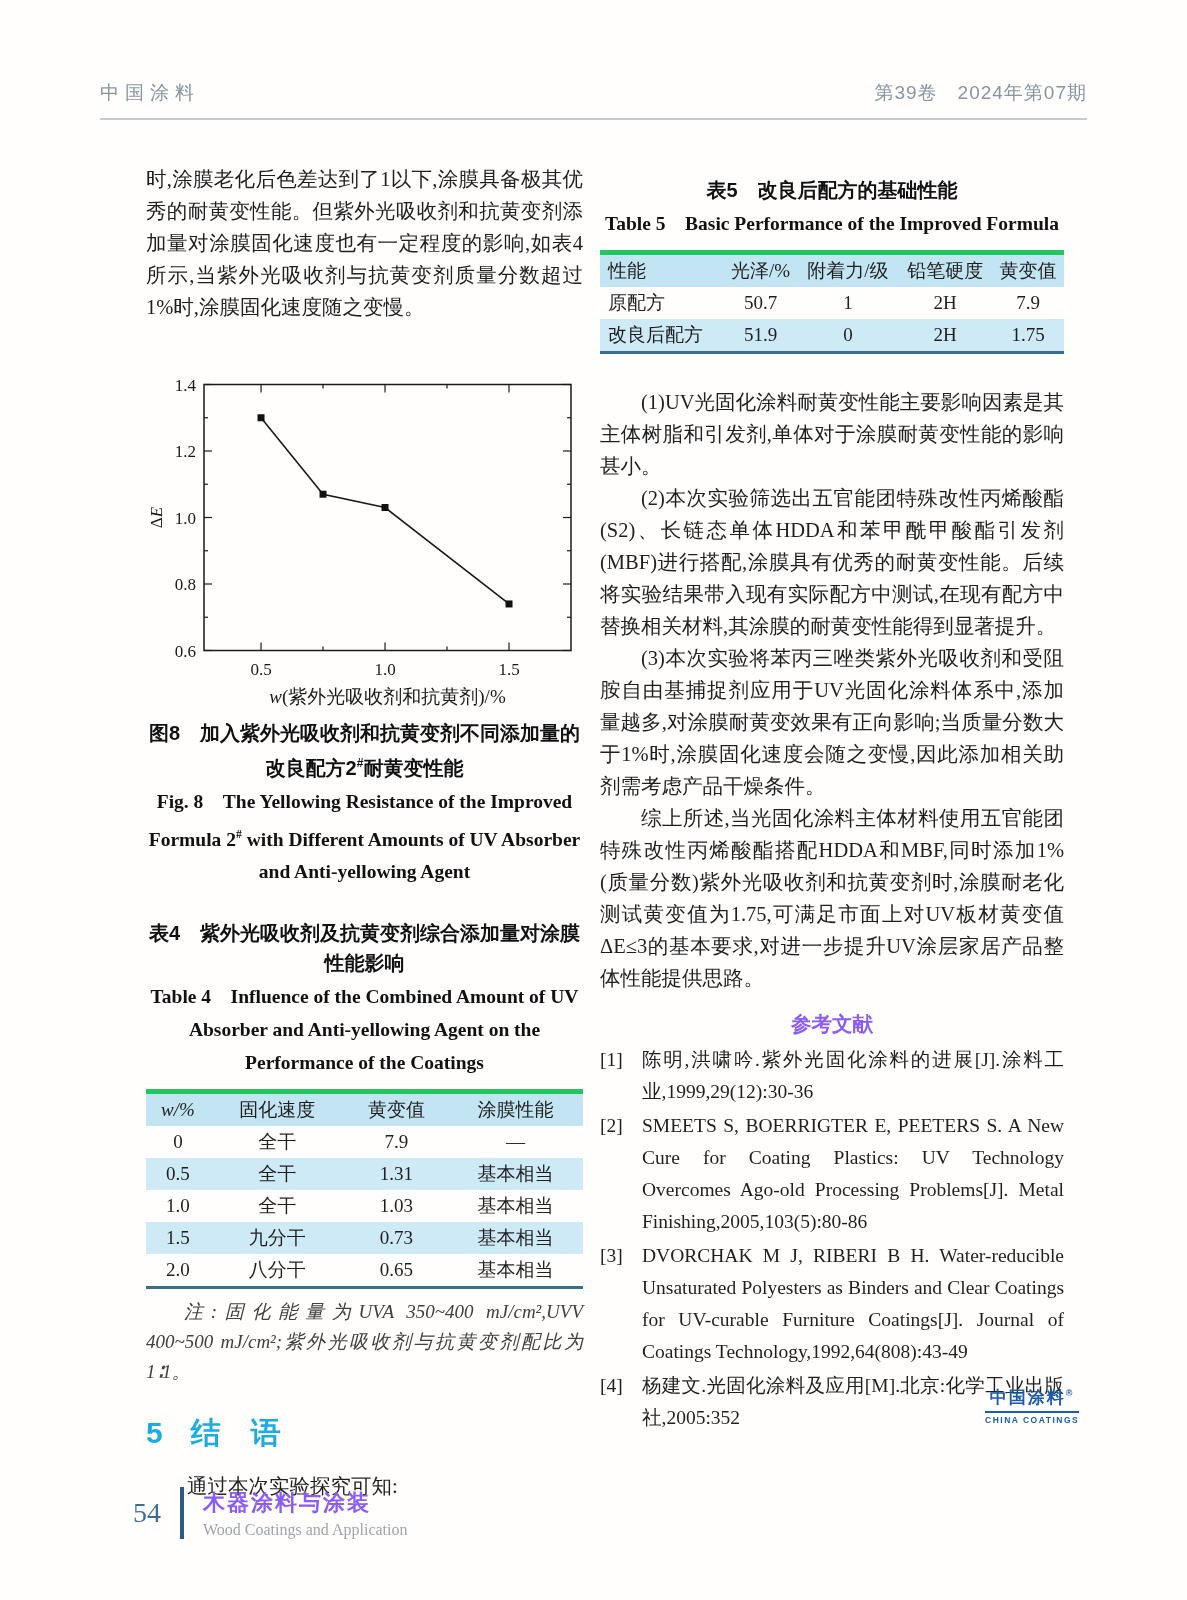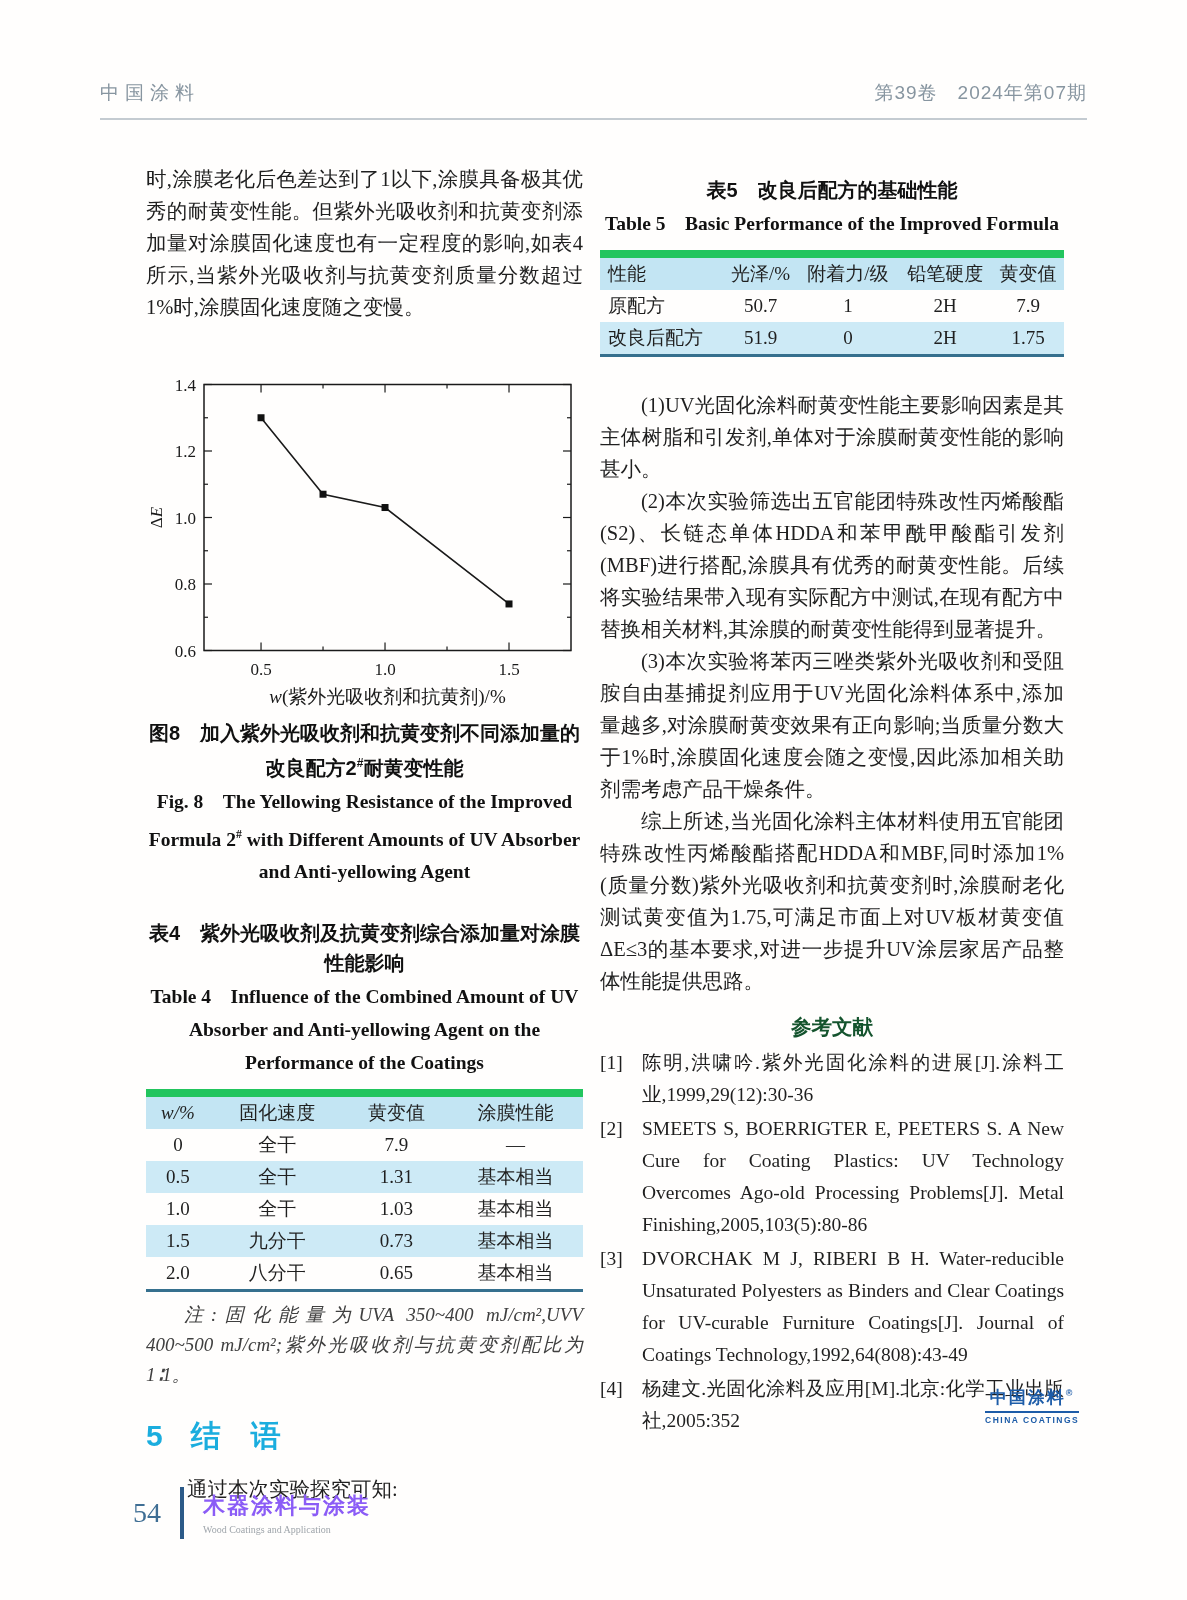--- a/index.html
+++ b/index.html
@@ -27,59 +27,59 @@
   .chart text.cxl{font-size:19px;}
   figcaption{margin-top:2px;}
   .cap-cn{font-family:"Liberation Sans","DejaVu Sans",sans-serif;font-weight:700;font-size:20px;
           line-height:30px;text-align:center;color:#111;}
   .cap-en{font-weight:700;font-size:19.5px;line-height:33px;text-align:center;color:#111;margin-top:2px;}
   sup{font-size:60%;}
 
   
   .tbl-title{margin-top:30px;}
   table.dtable{width:100%;border-collapse:collapse;margin-top:10px;
-        border-top:8px solid #22c55e;border-bottom:3px solid #36708e;
+        border-top:5px solid #22c55e;border-bottom:3px solid #36708e;
         font-size:19px;}
   table.dtable th,table.dtable td{font-weight:normal;text-align:center;padding:4px 2px;line-height:24px;}
   table.dtable thead tr{background:#c3e5f3;}
   table.dtable tbody tr:nth-child(even){background:#cdeaf6;}
   table.dtable .lft{text-align:left;padding-left:8px;}
   .ital{font-style:italic;}
 
   .note{margin:8px 0 0 0;color:#404040;font-style:italic;font-size:19px;line-height:30px;
         text-align:justify;text-indent:2em;}
 
   .after-note{margin-top:28px;}
 
   .sec{display:flex;gap:28px;align-items:baseline;margin:26px 0 0 0;
        font-family:"Liberation Sans","DejaVu Sans",sans-serif;font-weight:700;
        font-size:30px;color:#1badde;}
   .intro{margin-top:16px;}
 
   .refs-h{margin:16px 0 6px 0;text-align:center;font-family:"Liberation Sans","DejaVu Sans",sans-serif;
-          font-weight:700;font-size:20.5px;color:#14532d;}
+          font-weight:700;font-size:20.5px;color:#8b5cf6;}
   .ref{display:flex;font-size:19.5px;line-height:32px;margin-top:2px;}
   .refm{flex:0 0 42px;}
   .reft{flex:1;text-align:justify;}
 
   
   .logo{position:absolute;left:985px;top:1386px;text-align:center;color:#1d5ca8;
         font-family:"Liberation Sans","DejaVu Sans",sans-serif;}
   .logo-cn{font-weight:700;font-size:17px;letter-spacing:2px;}
   .logo-cn sup{font-size:9px;}
   .logo-rule{height:2px;background:#1d5ca8;margin:2px 0 2px 0;}
   .logo-en{font-size:8.5px;font-weight:700;letter-spacing:1.5px;}
 
   
   .ftr{position:absolute;left:133px;top:1487px;display:flex;align-items:center;gap:19px;}
   .pnum{font-size:28px;color:#3f6e94;}
   .fbar{width:4px;height:52px;background:#2c5a88;}
   .fcn{font-family:"Liberation Sans","DejaVu Sans",sans-serif;font-weight:700;font-size:22px;
        color:#8b5cf6;letter-spacing:2px;}
-  .fen{font-size:10px;color:#9fa5ab;margin-top:3px;}
+  .fen{font-size:16px;color:#9fa5ab;margin-top:3px;}
 </style>
 </head>
 <body>
 
 <div class="page">
 
   <div class="hdr">
     <span class="jname">中国涂料</span>
     <span class="issue">第39卷　2024年第07期</span>
   </div>

